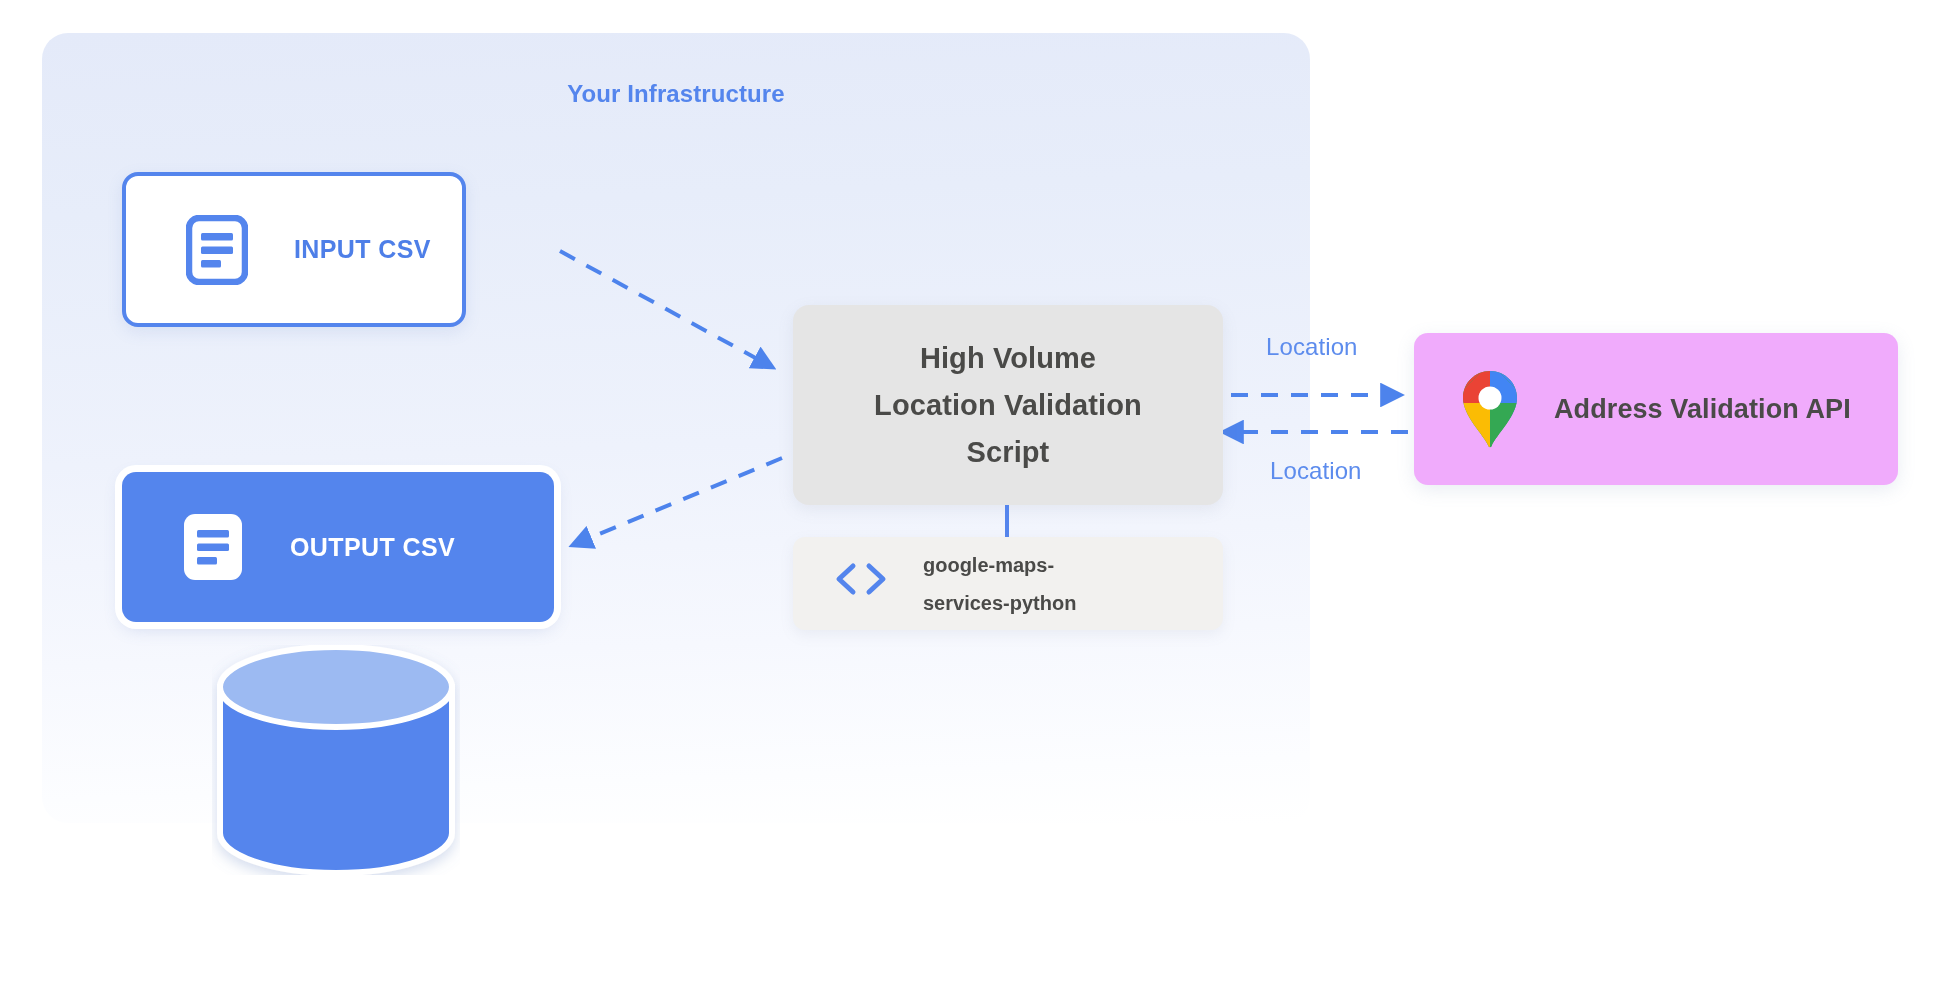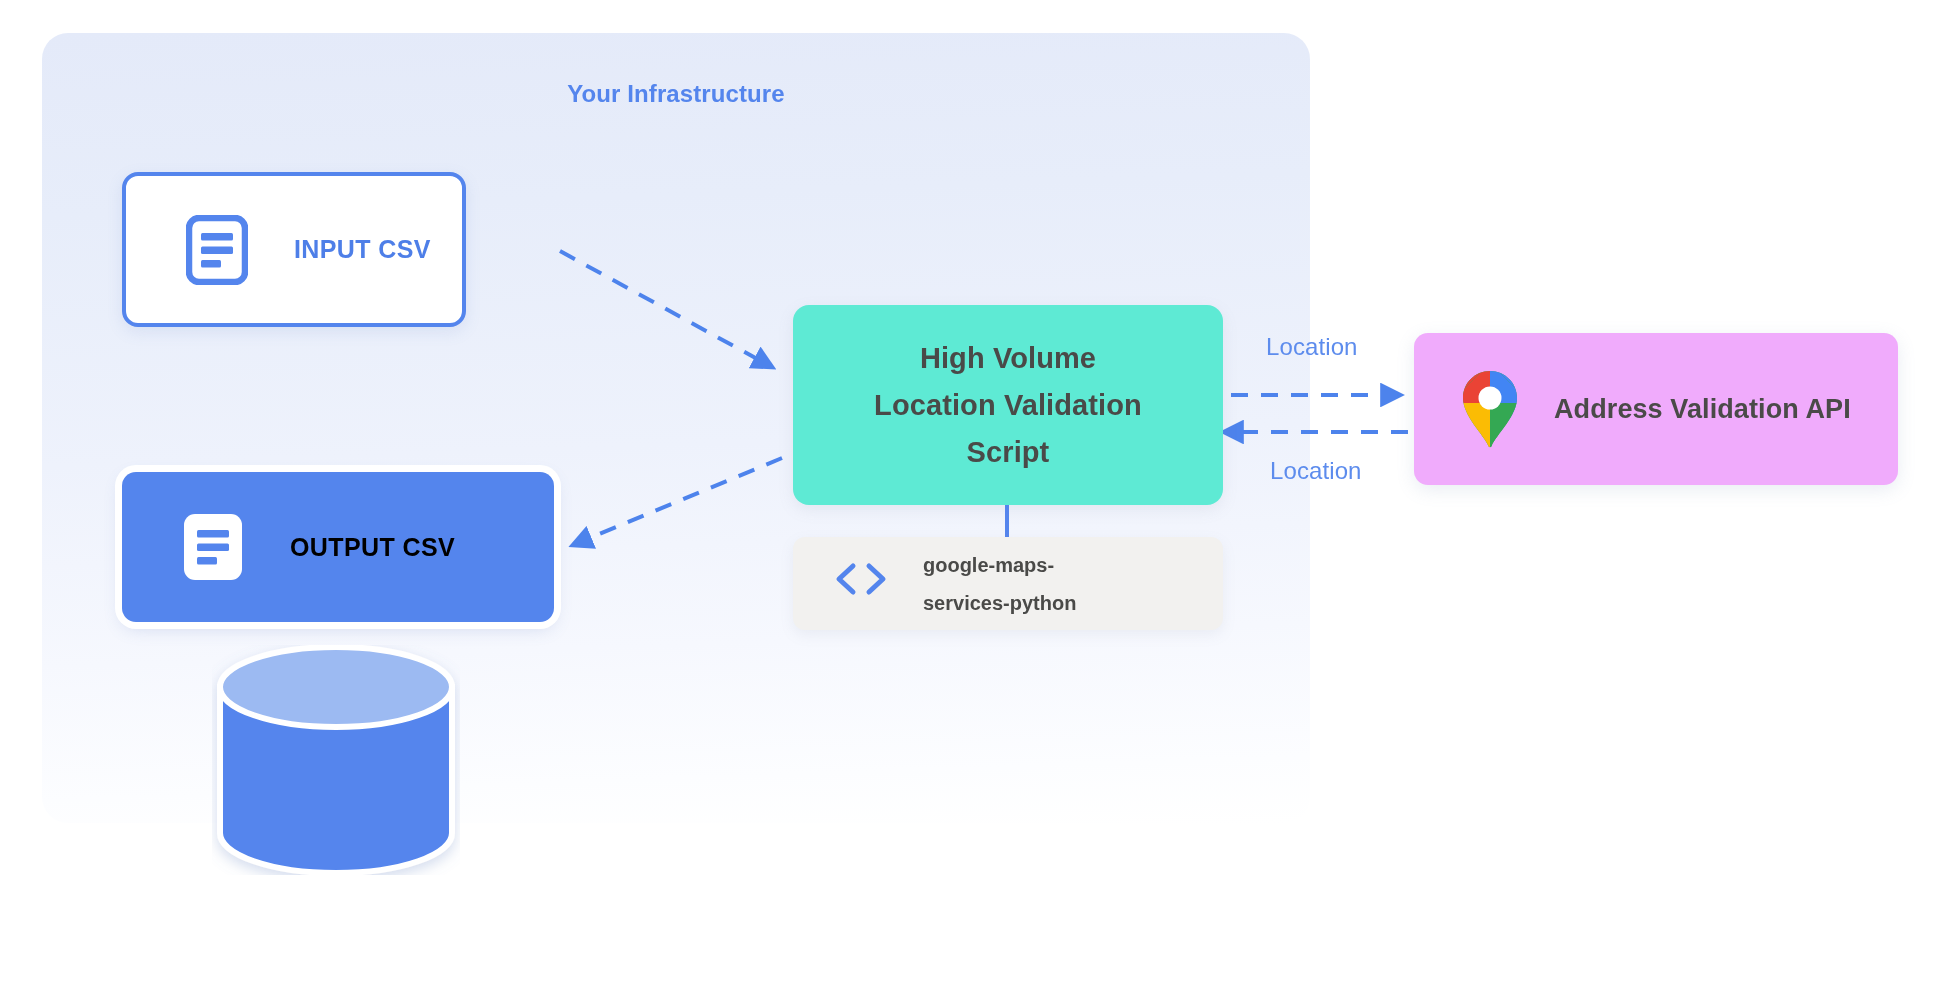--- a/index.html
+++ b/index.html
@@ -82,35 +82,35 @@
     width: 432px;
     height: 150px;
     background: #5485ed;
     border-radius: 14px;
     box-shadow: 0 0 0 7px #ffffff, 0 6px 18px rgba(80,110,180,0.22);
     padding-left: 60px;
   }
   .output-csv .label {
     font-size: 25px;
     font-weight: 700;
-    color: #000000;
+    color: #ffffff;
     letter-spacing: .4px;
     margin-left: 46px;
   }
 
   
   .doc-icon { width: 62px; height: 70px; flex: 0 0 auto; }
 
   
   .script-box {
     left: 793px;
     top: 305px;
     width: 430px;
     height: 200px;
-    background: #5eead4;
+    background: #e5e5e5;
     border-radius: 16px;
     flex-direction: column;
     justify-content: center;
     align-items: center;
     box-shadow: 0 5px 16px rgba(130,140,160,0.12);
   }
   .script-box .line {
     font-size: 29px;
     font-weight: 700;
     color: #4a4a48;

